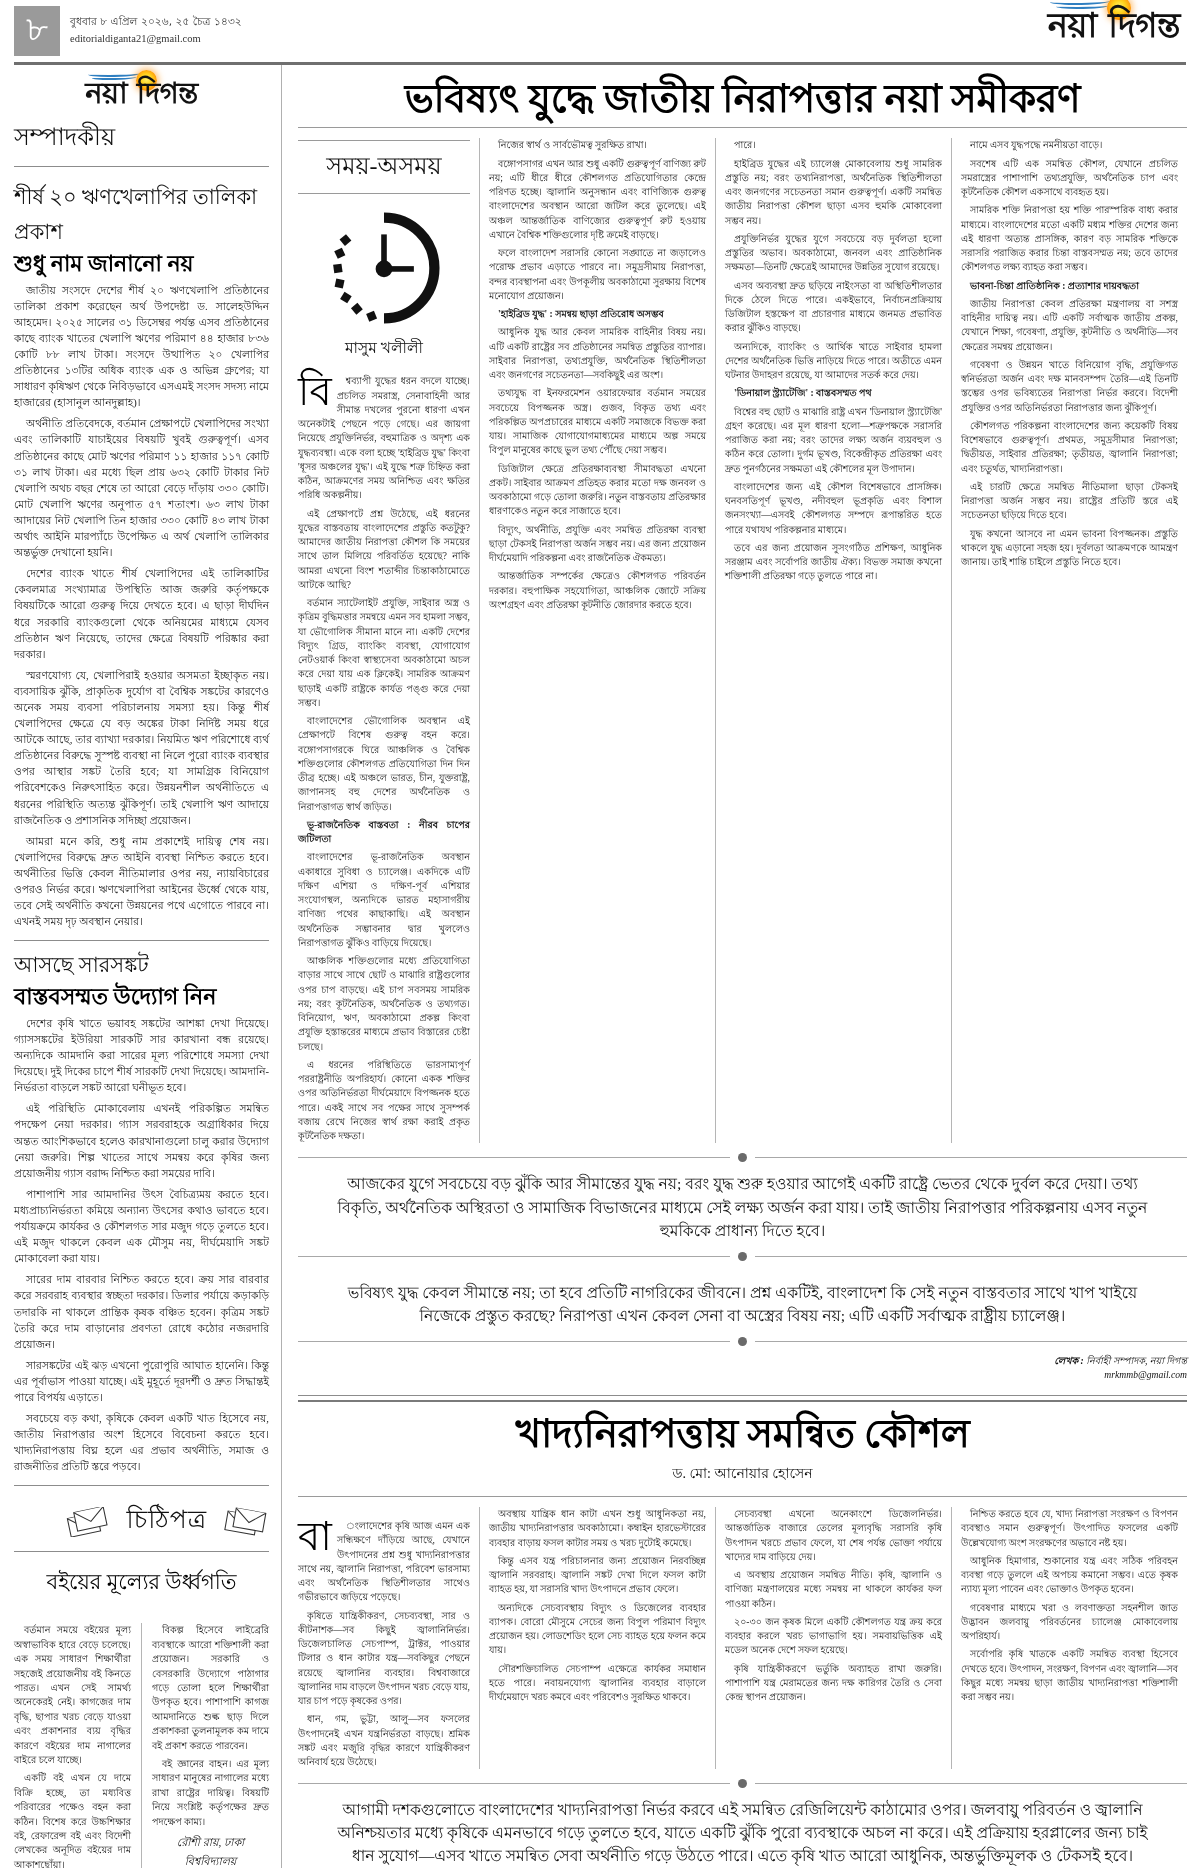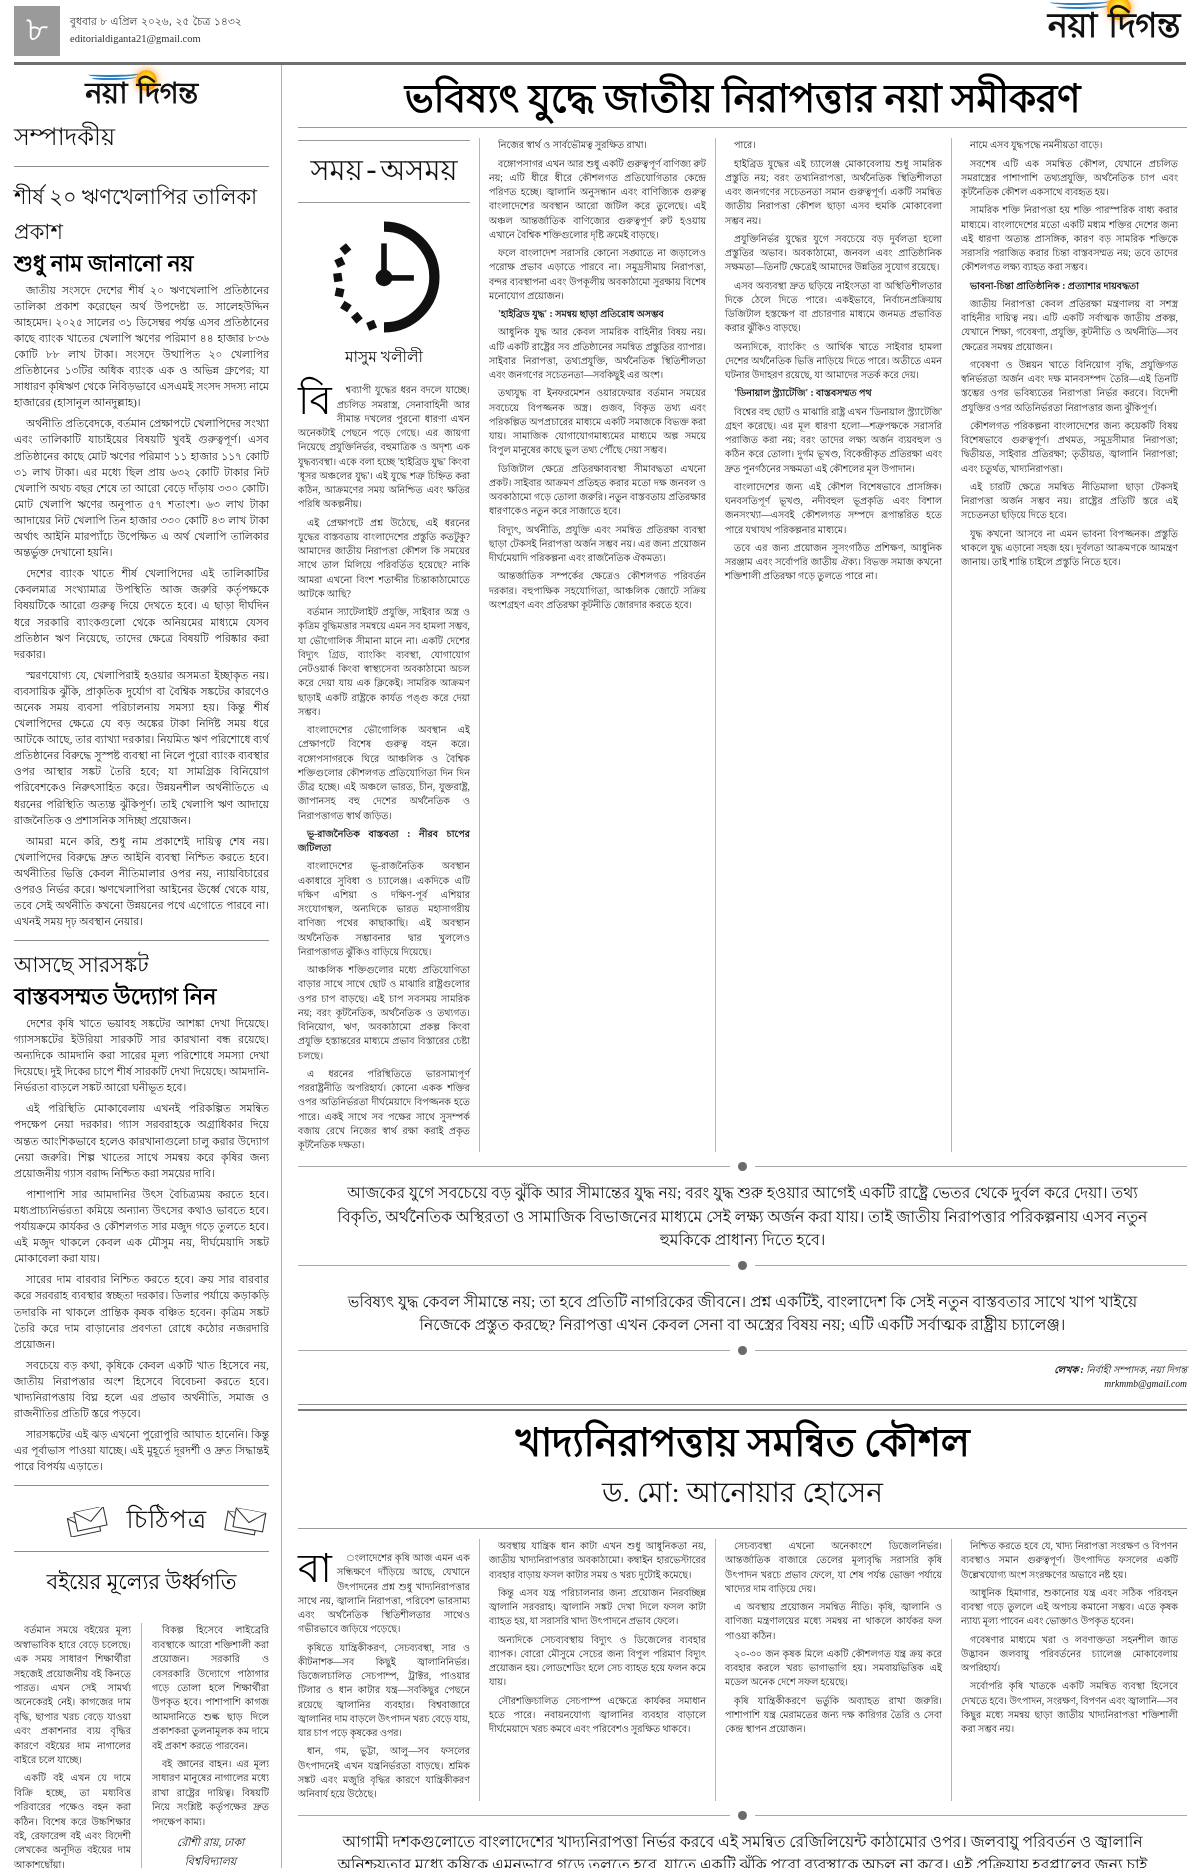--- a/index.html
+++ b/index.html
@@ -180,24 +180,24 @@
     gap: 0;
   }
   .article-grid > .vsep { background: #b5b5b5; }
   .col { padding: 0 9px; }
   .col:first-child { padding-left: 0; }
 
   
   .colhead-rule { height: 1px; background: #9a9a9a; margin: 2px 0 4px 0; }
   .col-label {
     text-align: center;
-    font-size: 29px;
+    font-size: 24px;
     color: #111;
     padding: 2px 0 4px 0;
-    font-family: Liberation Mono, monospace;
+    font-family: Liberation Serif, serif;
   }
   .clock-wrap { display: flex; justify-content: center; padding: 14px 0 8px 0; }
   .author-name {
     text-align: center;
     font-size: 15.5px;
     color: #111;
     margin-top: 4px;
     font-family: "Liberation Serif", serif;
   }
   .dropcap-para {
@@ -253,21 +253,21 @@
     color: #111;
     margin-top: 8px;
     line-height: 1.5;
   }
   .writer-credit b { font-style: italic; }
 
   
   .sec-divider { height: 1px; background: #8c8c8c; margin: 12px 0 0 0; }
   .sec-divider-thick { height: 2px; background: #7a7a7a; margin: 4px 0 10px 0; }
   .byline2 {
-    text-align: center; font-size: 28px; color: #111; margin: 2px 0 10px 0;
+    text-align: center; font-size: 14px; color: #111; margin: 2px 0 10px 0;
     font-family: "Liberation Serif", serif;
   }
 </style>
 </head>
 <body>
 
 <div id="page">
 
   <div class="masthead">
     <div class="mast-left">
@@ -318,22 +318,22 @@
       <div class="sec-rule"></div>
 
       <div>
         <div class="ed-overline">আসছে সারসঙ্কট</div>
         <div class="ed-title">বাস্তবসম্মত উদ্যোগ নিন</div>
         <div class="ed-body">
           <p>দেশের কৃষি খাতে ভয়াবহ সঙ্কটের আশঙ্কা দেখা দিয়েছে। গ্যাসসঙ্কটের ইউরিয়া সারকটি সার কারখানা বন্ধ রয়েছে। অন্যদিকে আমদানি করা সারের মূল্য পরিশোধে সমস্যা দেখা দিয়েছে। দুই দিকের চাপে শীর্ষ সারকটি দেখা দিয়েছে। আমদানি-নির্ভরতা বাড়লে সঙ্কট আরো ঘনীভূত হবে।</p>
           <p>এই পরিস্থিতি মোকাবেলায় এখনই পরিকল্পিত সমন্বিত পদক্ষেপ নেয়া দরকার। গ্যাস সরবরাহকে অগ্রাধিকার দিয়ে অন্তত আংশিকভাবে হলেও কারখানাগুলো চালু করার উদ্যোগ নেয়া জরুরি। শিল্প খাতের সাথে সমন্বয় করে কৃষির জন্য প্রয়োজনীয় গ্যাস বরাদ্দ নিশ্চিত করা সময়ের দাবি।</p>
           <p>পাশাপাশি সার আমদানির উৎস বৈচিত্র্যময় করতে হবে। মধ্যপ্রাচ্যনির্ভরতা কমিয়ে অন্যান্য উৎসের কথাও ভাবতে হবে। পর্যায়ক্রমে কার্যকর ও কৌশলগত সার মজুদ গড়ে তুলতে হবে। এই মজুদ থাকলে কেবল এক মৌসুম নয়, দীর্ঘমেয়াদি সঙ্কট মোকাবেলা করা যায়।</p>
           <p>সারের দাম বারবার নিশ্চিত করতে হবে। ক্রয় সার বারবার করে সরবরাহ ব্যবস্থার স্বচ্ছতা দরকার। ডিলার পর্যায়ে কড়াকড়ি তদারকি না থাকলে প্রান্তিক কৃষক বঞ্চিত হবেন। কৃত্রিম সঙ্কট তৈরি করে দাম বাড়ানোর প্রবণতা রোধে কঠোর নজরদারি প্রয়োজন।</p>
+          <p>সারসঙ্কটের এই ঝড় এখনো পুরোপুরি আঘাত হানেনি। কিন্তু এর পূর্বাভাস পাওয়া যাচ্ছে। এই মুহূর্তে দূরদর্শী ও দ্রুত সিদ্ধান্তই পারে বিপর্যয় এড়াতে।</p>
           <p>সবচেয়ে বড় কথা, কৃষিকে কেবল একটি খাত হিসেবে নয়, জাতীয় নিরাপত্তার অংশ হিসেবে বিবেচনা করতে হবে। খাদ্যনিরাপত্তায় বিঘ্ন হলে এর প্রভাব অর্থনীতি, সমাজ ও রাজনীতির প্রতিটি স্তরে পড়বে।</p>
-          <p>সারসঙ্কটের এই ঝড় এখনো পুরোপুরি আঘাত হানেনি। কিন্তু এর পূর্বাভাস পাওয়া যাচ্ছে। এই মুহূর্তে দূরদর্শী ও দ্রুত সিদ্ধান্তই পারে বিপর্যয় এড়াতে।</p>
         </div>
       </div>
 
       <div class="sec-rule"></div>
 
       <div>
         <div class="letters-head">
           <svg class="env" viewBox="0 0 60 40">
             <g transform="rotate(-12 30 20)" fill="#fff" stroke="#333" stroke-width="1.4">
               <rect x="4" y="10" width="40" height="25"></rect>

